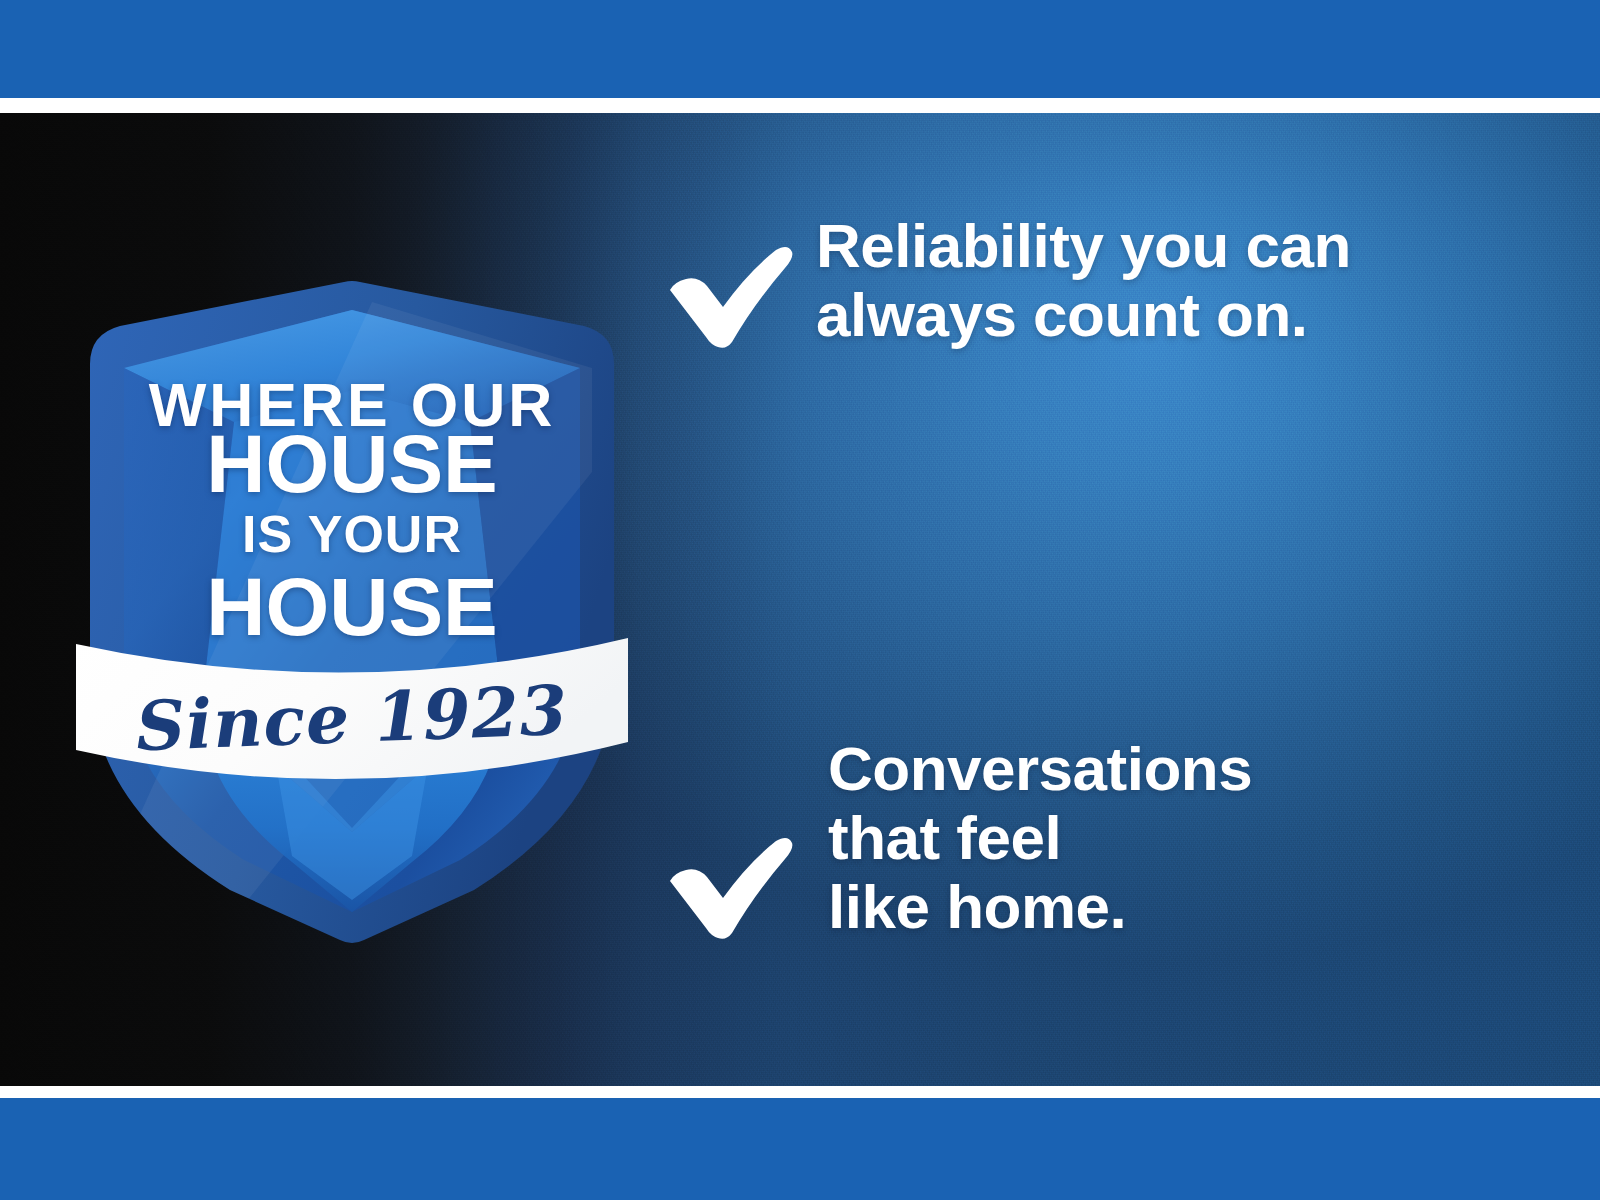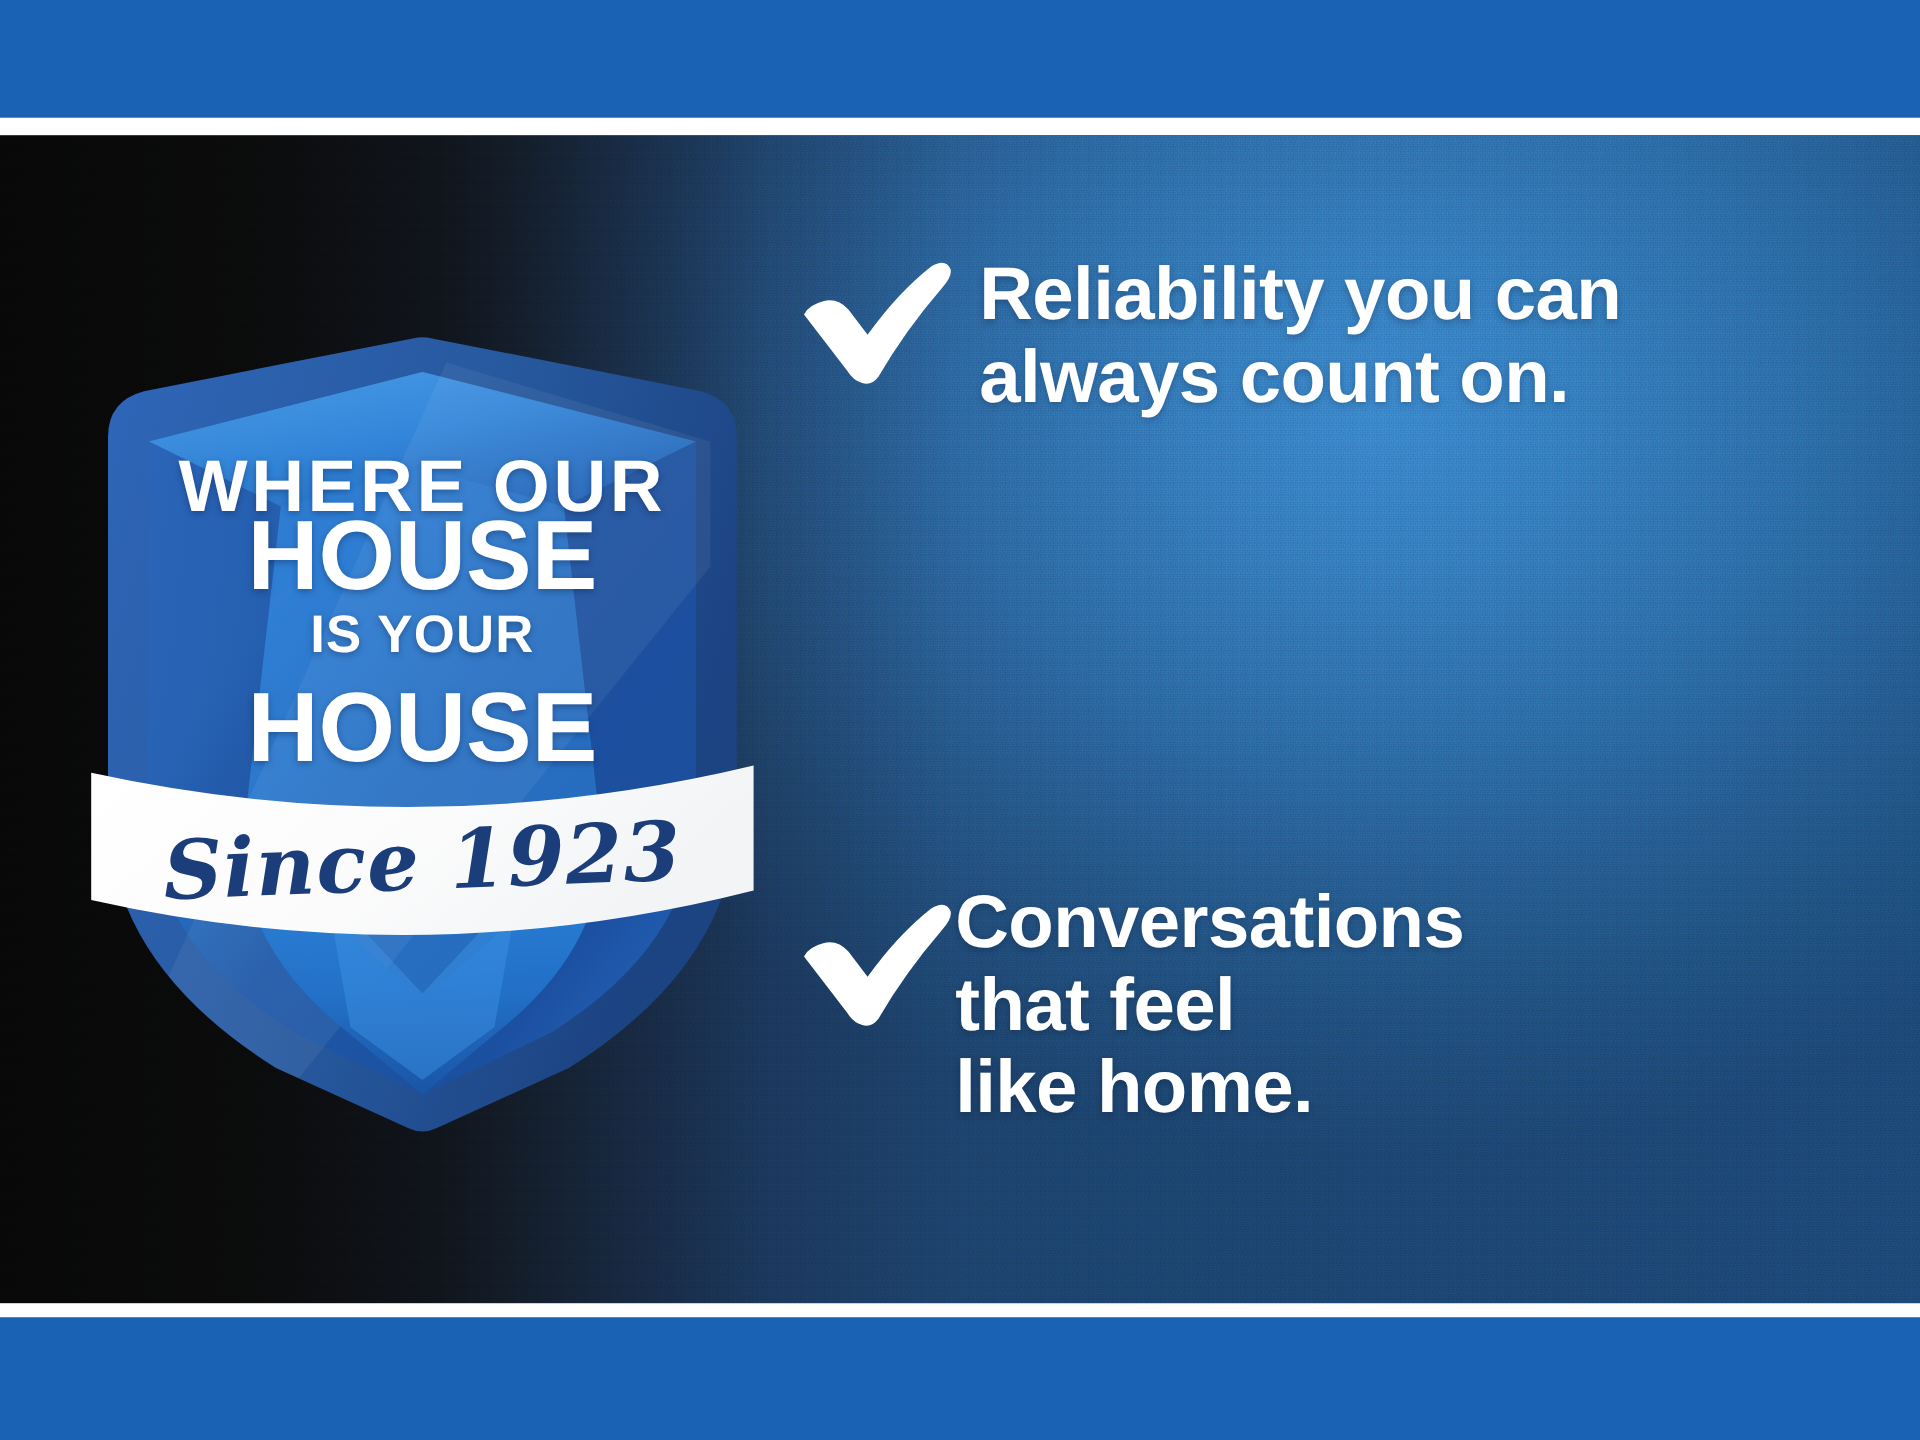--- a/index.html
+++ b/index.html
@@ -62,55 +62,55 @@
     text-transform:uppercase;
     font-family:"Liberation Sans", sans-serif;
     font-weight:700; letter-spacing:.5px;
     filter:drop-shadow(0 2px 3px rgba(0,20,60,.35));
   }
   .line-where{
     top:98px; font-size:61px; letter-spacing:3px;
     transform:scaleX(1.0);
   }
   .line-house1{ top:145px; font-size:82px; letter-spacing:0px; }
-  .line-isyour{ top:232px; font-size:44px; letter-spacing:1px; }
+  .line-isyour{ top:232px; font-size:52px; letter-spacing:1px; }
   .line-house2{ top:288px; font-size:82px; letter-spacing:0px; }
 
   .badge-script{
     position:absolute; left:0; top:406px; width:560px;
     text-align:center; color:#1B3D7A;
     font-family:"DejaVu Serif", serif;
     font-style:italic; font-weight:700;
     font-size:68px; letter-spacing:1px;
     transform:rotate(-2.2deg);
   }
 
   
   .benefits{ position:absolute; left:664px; top:113px; width:936px; height:973px; }
-  .benefit{ position:absolute; display:flex; align-items:flex-start; }
+  .benefit{ position:absolute; display:flex; align-items:flex-end; }
   .b1{ left:0;  top:105px; }
   .b2{ left:4px; top:345px; }
   .b3{ left:0;  top:640px; }
 
   .check{ flex:0 0 auto; width:132px; }
   .check svg{ display:block; }
 
   .benefit-text{
     color:#FFFFFF;
     font-family:"Liberation Sans", sans-serif;
     font-weight:700;
     font-size:62px;
     line-height:1.11;
     letter-spacing:-.5px;
     white-space:pre-line;
     text-shadow:0 2px 6px rgba(0,10,30,.25);
   }
   .b1 .benefit-text{ margin-left:20px; margin-top:-6px; }
   .b2 .benefit-text{ margin-left:32px; margin-top:-18px; }
-  .b3 .benefit-text{ margin-top:-18px; }
+  .b3 .benefit-text{ margin-left:32px; margin-top:-18px; }
 </style>
 </head>
 <body>
 
 <div class="canvas">
 
   <div class="bar bar-top"></div>
   <div class="gap gap-top"></div>
 
   <div class="body-panel"></div>

